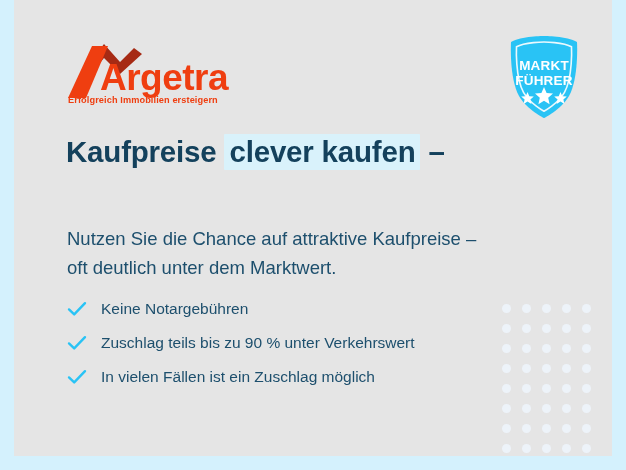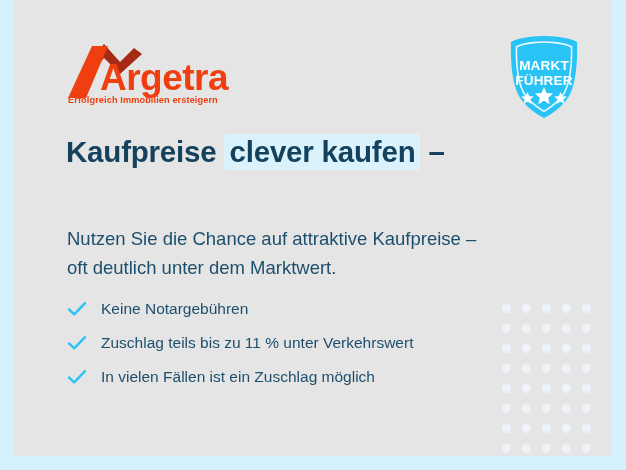--- a/index.html
+++ b/index.html
@@ -233,21 +233,21 @@
             </svg>
           </span>
           <span class="check-label">Keine Notargebühren</span>
         </div>
         <div class="check-item">
           <span class="check-icon">
             <svg width="20" height="16" viewBox="0 0 20 16" xmlns="http://www.w3.org/2000/svg">
               <path d="M2 8.4 L7.2 13.4 L18 2.2" fill="none" stroke="#29c3f5" stroke-width="2.4" stroke-linecap="round" stroke-linejoin="round"></path>
             </svg>
           </span>
-          <span class="check-label">Zuschlag teils bis zu 11 % unter Verkehrswert</span>
+          <span class="check-label">Zuschlag teils bis zu 90 % unter Verkehrswert</span>
         </div>
         <div class="check-item">
           <span class="check-icon">
             <svg width="20" height="16" viewBox="0 0 20 16" xmlns="http://www.w3.org/2000/svg">
               <path d="M2 8.4 L7.2 13.4 L18 2.2" fill="none" stroke="#29c3f5" stroke-width="2.4" stroke-linecap="round" stroke-linejoin="round"></path>
             </svg>
           </span>
           <span class="check-label">In vielen Fällen ist ein Zuschlag möglich</span>
         </div>
       </div>

